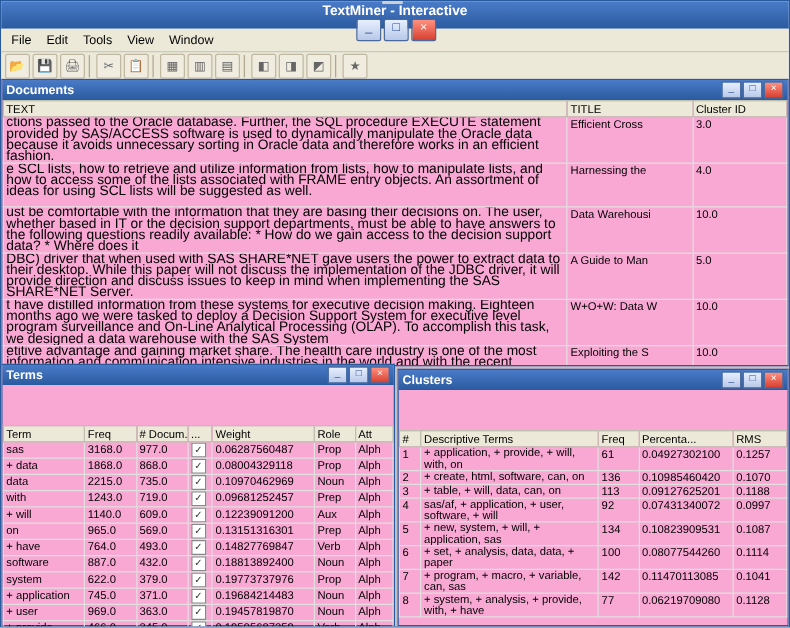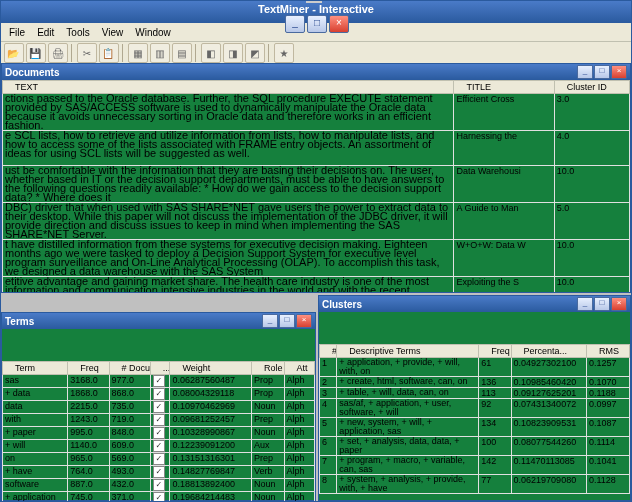--- a/index.html
+++ b/index.html
@@ -10,34 +10,34 @@
 .titlebar .title{flex:1;font-weight:bold;}
 .titlebar .winbtns{display:flex;}
 .titlebar .winbtn{width:18px;height:16px;background:linear-gradient(#e8f0ff,#b8c8e8);border:1px solid #4a6a9e;margin-left:2px;border-radius:2px;text-align:center;line-height:14px;color:#2a4a8e;font-size:10px;cursor:pointer;}
 .titlebar .winbtn.close{background:linear-gradient(#ff9080,#d84030);color:#fff;}
 .menubar{height:18px;background:#ece9d8;display:flex;align-items:center;padding:0 2px;border-bottom:1px solid #c0c0b0;font-size:10px;}
 .menubar span{padding:2px 6px;cursor:pointer;}
 .toolbar{height:22px;background:#ece9d8;display:flex;align-items:center;padding:0 2px;border-bottom:1px solid #c0c0b0;}
 .toolbar .tbtn{width:18px;height:18px;margin:0 1px;background:#f0ede0;border:1px solid #c0b8a0;border-radius:2px;display:flex;align-items:center;justify-content:center;font-size:10px;color:#666;cursor:pointer;}
 .toolbar .sep{width:2px;height:18px;border-left:1px solid #b0a890;margin:0 2px;}
 .mdi{position:absolute;top:62px;left:0;right:0;bottom:0;background:#c0c0c0;overflow:hidden;}
-.subwin{position:absolute;border:1px solid #2a5a9e;background:#15803d;box-sizing:border-box;}
+.subwin{position:absolute;border:1px solid #2a5a9e;background:#f9a8d4;box-sizing:border-box;}
 .subtitlebar{display:flex;align-items:center;height:16px;background:linear-gradient(#4a7bc8,#2a5a9e);color:#fff;font-size:10px;padding:0 3px;}
 .subtitlebar .title{flex:1;font-weight:bold;}
 .subtitlebar .winbtns{display:flex;}
 .subtitlebar .winbtn{width:14px;height:12px;background:linear-gradient(#e8f0ff,#b8c8e8);border:1px solid #4a6a9e;margin-left:1px;border-radius:1px;text-align:center;line-height:10px;color:#2a4a8e;font-size:8px;cursor:pointer;}
 .subtitlebar .winbtn.close{background:linear-gradient(#ff9080,#d84030);color:#fff;}
 table{border-collapse:collapse;width:100%;font-size:9px;table-layout:fixed;}
-th{background:#ece9d8;border:1px solid #c0c0b0;padding:1px 12px;font-weight:normal;text-align:left;overflow:hidden;white-space:nowrap;cursor:pointer;}
+th{background:#ece9d8;border:1px solid #c0c0b0;padding:1px 2px;font-weight:normal;text-align:left;overflow:hidden;white-space:nowrap;cursor:pointer;}
 td{border:1px solid #e0e0e0;padding:0 2px;overflow:hidden;white-space:nowrap;text-overflow:clip;vertical-align:top;}
 .docwin{top:0;left:0;right:0;height:230px;}
 .doccontent{overflow:hidden;height:212px;}
 .doctable td.txt{font-size:11px;line-height:9px;white-space:normal;overflow:hidden;}
 .doctable tbody tr{height:35px;}
-.termswin{left:0;top:249px;width:315px;bottom:0;}
+.termswin{left:0;top:228px;width:315px;bottom:0;}
 .clusterswin{left:317px;top:232px;right:0;bottom:0;}
 .termscontent,.clusterscontent{overflow:hidden;height:calc(100% - 16px);margin-top:32px;}
 .chk{display:inline-block;width:10px;height:10px;border:1px solid #888;background:#fff;text-align:center;line-height:9px;font-size:8px;color:#333;}
 </style>
 </head>
 <body>
 
 <div class="window">
   <div class="titlebar">
     <div class="appicon"></div>
@@ -196,29 +196,20 @@
               <tr>
                 <td>with</td>
                 <td>1243.0</td>
                 <td>719.0</td>
                 <td><span class="chk">✓</span></td>
                 <td>0.09681252457</td>
                 <td>Prep</td>
                 <td>Alph</td>
               </tr>
               <tr>
-                <td>+ paper</td>
-                <td>995.0</td>
-                <td>848.0</td>
-                <td><span class="chk">✓</span></td>
-                <td>0.10328990867</td>
-                <td>Noun</td>
-                <td>Alph</td>
-              </tr>
-              <tr>
                 <td>+ will</td>
                 <td>1140.0</td>
                 <td>609.0</td>
                 <td><span class="chk">✓</span></td>
                 <td>0.12239091200</td>
                 <td>Aux</td>
                 <td>Alph</td>
               </tr>
               <tr>
                 <td>on</td>
@@ -238,20 +229,29 @@
                 <td>Verb</td>
                 <td>Alph</td>
               </tr>
               <tr>
                 <td>software</td>
                 <td>887.0</td>
                 <td>432.0</td>
                 <td><span class="chk">✓</span></td>
                 <td>0.18813892400</td>
                 <td>Noun</td>
+                <td>Alph</td>
+              </tr>
+              <tr>
+                <td>system</td>
+                <td>622.0</td>
+                <td>379.0</td>
+                <td><span class="chk">✓</span></td>
+                <td>0.19773737976</td>
+                <td>Prop</td>
                 <td>Alph</td>
               </tr>
               <tr>
                 <td>+ application</td>
                 <td>745.0</td>
                 <td>371.0</td>
                 <td><span class="chk">✓</span></td>
                 <td>0.19684214483</td>
                 <td>Noun</td>
                 <td>Alph</td>

